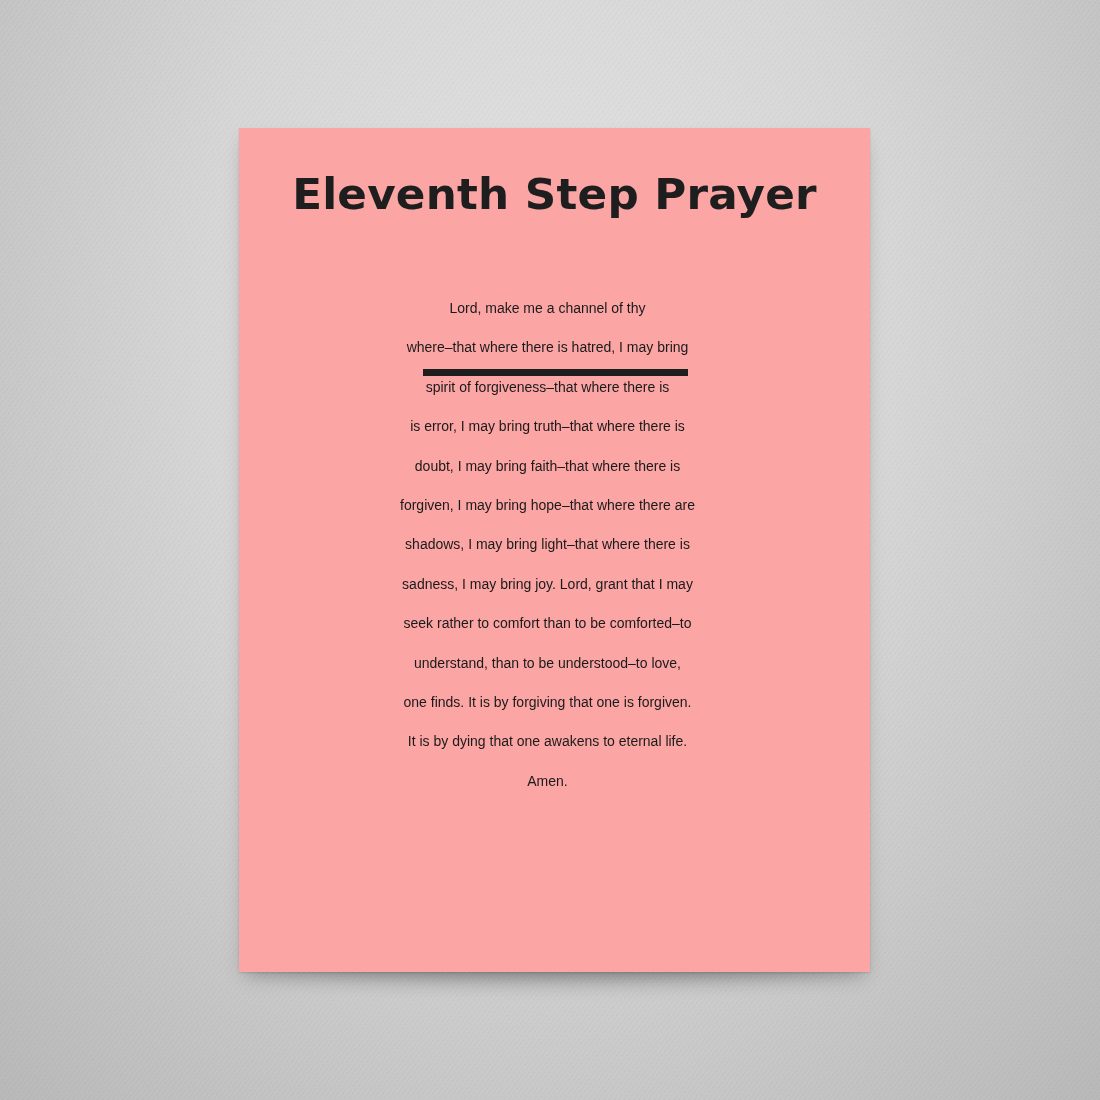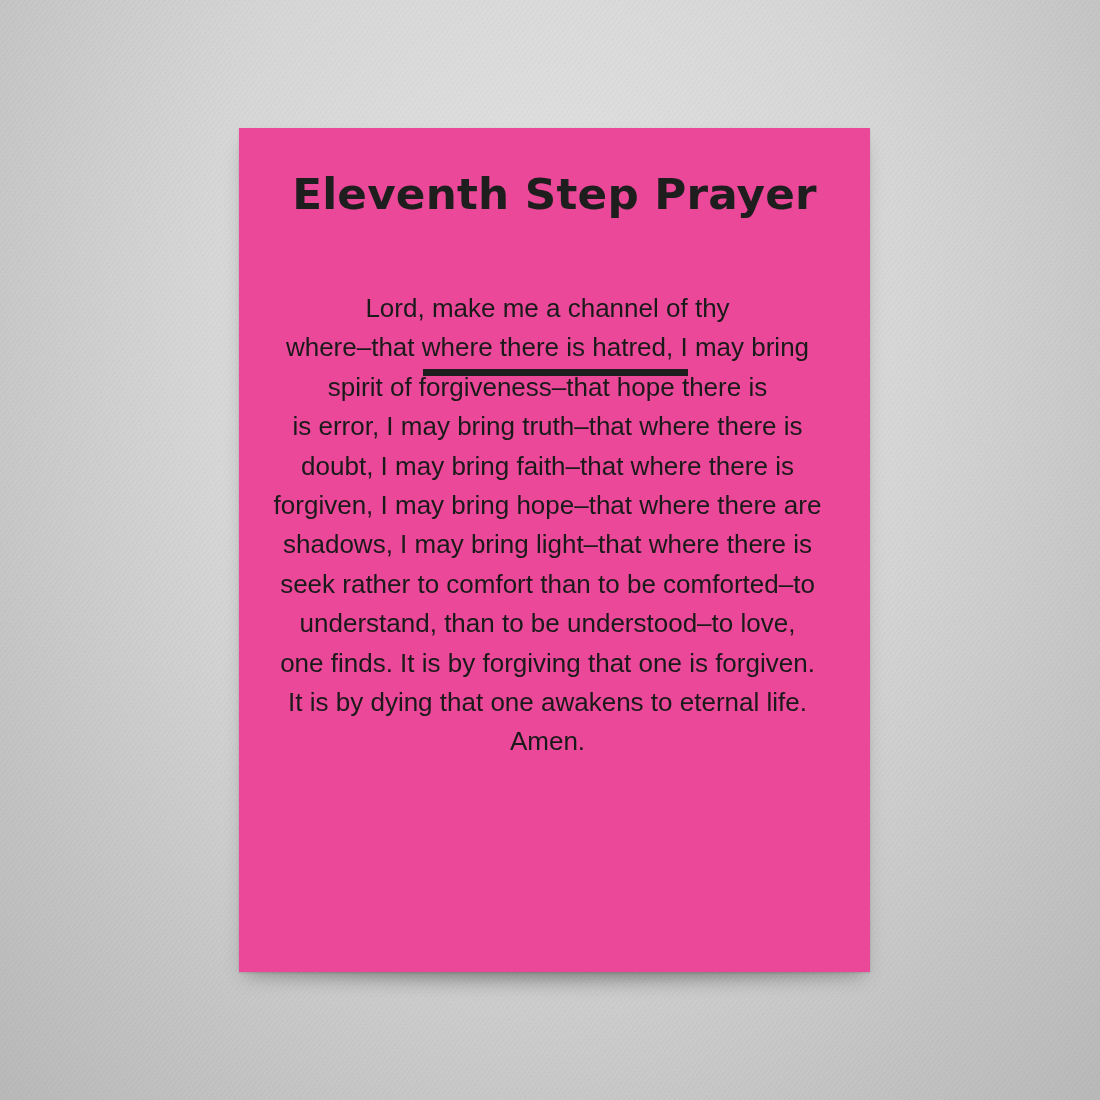--- a/index.html
+++ b/index.html
@@ -31,21 +31,21 @@
       border-radius: 50%;
       background: rgba(0,0,0,0.28);
       filter: blur(12px);
     }
     .paper {
       position: absolute;
       left: 239px;
       top: 128px;
       width: 631px;
       height: 844px;
-      background: #ec4899;
+      background: #fca5a5;
       box-shadow: 0 1px 2px rgba(0,0,0,0.12), 0 10px 18px -6px rgba(0,0,0,0.25);
       box-sizing: border-box;
       text-align: center;
       color: #1c1c1c;
     }
     .title {
       position: absolute;
       left: 0;
       right: 0;
       top: 42px;
@@ -67,21 +67,21 @@
       background: #1e1e1e;
       margin: 0;
       border: none;
     }
     .body-text {
       position: absolute;
       left: 16px;
       right: 30px;
       top: 161px;
       font-family: "Liberation Sans", sans-serif;
-      font-size: 26px;
+      font-size: 14px;
       line-height: 39.4px;
       color: #1a1a1a;
     }
     .line {
       display: block;
       white-space: nowrap;
     }
     .amen {
       display: block;
       font-weight: normal;
@@ -92,24 +92,25 @@
 
 <div class="backdrop-noise"></div>
 <div class="paper-shadow"></div>
 
 <div class="paper">
   <h1 class="title">Eleventh Step Prayer</h1>
   <hr class="title-rule">
   <div class="body-text">
     <span class="line">Lord, make me a channel of thy</span>
     <span class="line">where–that where there is hatred, I may bring</span>
-    <span class="line">spirit of forgiveness–that hope there is</span>
+    <span class="line">spirit of forgiveness–that where there is</span>
     <span class="line">is error, I may bring truth–that where there is</span>
     <span class="line">doubt, I may bring faith–that where there is</span>
     <span class="line">forgiven, I may bring hope–that where there are</span>
     <span class="line">shadows, I may bring light–that where there is</span>
+    <span class="line">sadness, I may bring joy. Lord, grant that I may</span>
     <span class="line">seek rather to comfort than to be comforted–to</span>
     <span class="line">understand, than to be understood–to love,</span>
     <span class="line">one finds. It is by forgiving that one is forgiven.</span>
     <span class="line">It is by dying that one awakens to eternal life.</span>
     <span class="amen">Amen.</span>
   </div>
 </div>
 
 </body></html>

